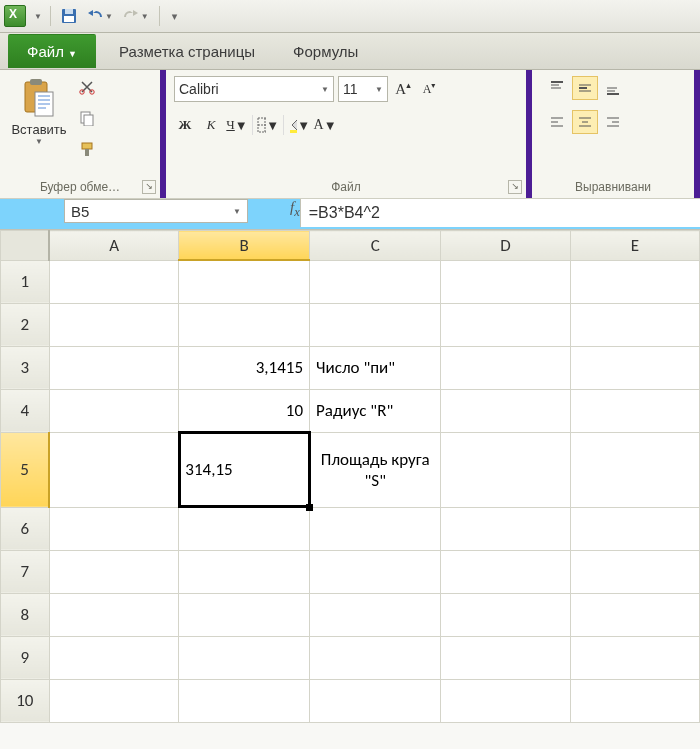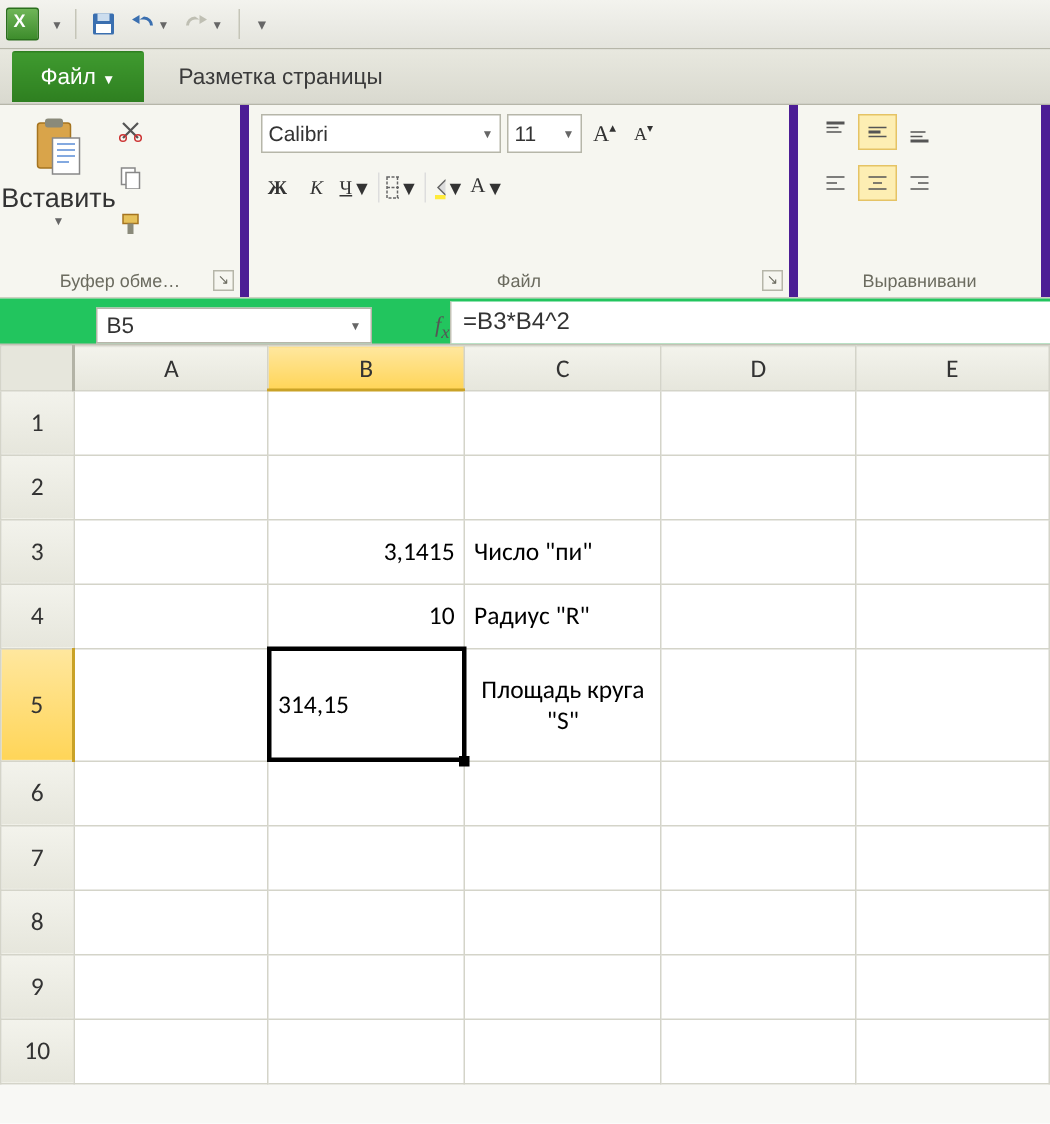--- a/index.html
+++ b/index.html
@@ -14,38 +14,38 @@
 .tabs{height:36px;background:linear-gradient(#e8e8df,#d9d9cf);display:flex;align-items:center;padding-left:8px;border-bottom:1px solid #b6b6a9}
 .tab{padding:8px 18px 8px;font-size:15px;color:#3b3b3b;cursor:pointer;border:1px solid transparent;border-bottom:none}
 .tab.file{background:linear-gradient(#3f9a2f,#2e7f20);color:#fff;border-radius:2px 2px 0 0;margin-bottom:1px;margin-right:4px}
 .tab.active{background:#f6f6f0;border-color:#b6b6a9;border-bottom:1px solid #f6f6f0;margin-bottom:-1px;position:relative;z-index:2}
 .ribbon{background:#f6f6f0;border-bottom:1px solid #cfcfc2;display:flex;height:128px}
 .group{border-right:6px solid #4c1d95;display:flex;flex-direction:column;padding:0}
 .group-body{flex:1;display:flex;padding:6px 8px 2px;gap:6px}
 .group-label{font-size:12px;color:#6b6b5f;text-align:center;padding:2px 4px 4px;position:relative;white-space:nowrap;overflow:hidden;text-overflow:ellipsis}
 .group-label .launcher{position:absolute;right:4px;bottom:4px;width:12px;height:12px;border:1px solid #b6b6a9;font-size:9px;line-height:10px;text-align:center;color:#6b6b5f;cursor:pointer}
 .bigbtn{display:flex;flex-direction:column;align-items:center;justify-content:flex-start;width:62px;cursor:pointer;padding-top:2px}
-.bigbtn .lbl{font-size:18px;margin-top:4px;text-align:center}
+.bigbtn .lbl{font-size:13px;margin-top:4px;text-align:center}
 .bigbtn .dd{font-size:8px;color:#666}
 .col3{display:flex;flex-direction:column;justify-content:space-between;height:84px}
 .sbtn{width:22px;height:22px;display:flex;align-items:center;justify-content:center;cursor:pointer;border-radius:2px}
 .font-group .row1{display:flex;gap:4px;align-items:center;margin-bottom:6px}
 .font-group .row2{display:flex;gap:4px;align-items:center}
 .combo{background:#fff;border:1px solid #b6b6a9;height:24px;display:flex;align-items:center;padding:0 4px;font-size:14px;cursor:text}
 .combo .dd{margin-left:auto;font-size:8px;color:#666;cursor:pointer;padding-left:6px}
 .fname{width:150px}
 .fsize{width:40px}
 .ico{font-family:"Times New Roman",serif}
 .bold{font-weight:bold}
 .italic{font-style:italic}
 .under{text-decoration:underline}
 .align-group .row{display:flex;gap:2px;margin-bottom:4px}
 .abox{width:24px;height:22px;border:1px solid transparent;display:flex;align-items:center;justify-content:center;cursor:pointer}
 .abox.sel{background:#fdeeb3;border-color:#e5c365}
-.namebox-row{height:30px;background:#22c55e;border-bottom:1px solid #c2c2b5;display:flex;align-items:flex-end}
+.namebox-row{height:30px;background:#7dd3fc;border-bottom:1px solid #c2c2b5;display:flex;align-items:flex-start}
 .namebox{width:170px;background:#fff;border:1px solid #b6b6a9;height:22px;margin:0 4px 0 64px;display:flex;align-items:center;padding:0 6px;font-size:15px}
 .namebox .dd{margin-left:auto;font-size:8px;color:#666;cursor:pointer}
 .fx-area{display:flex;align-items:center;margin-left:38px;gap:6px}
 .fx{font-style:italic;font-family:"Times New Roman";font-size:15px;color:#555}
 .formula{background:#fff;border-left:1px solid #c2c2b5;height:28px;flex:1;display:flex;align-items:center;padding:0 8px;font-size:16px}
 .grid{background:#fff}
 .grid table{border-collapse:collapse;width:100%}
 .grid th,.grid td{border:1px solid #d4d4c9;font-size:17px;font-family:Calibri,sans-serif}
 .grid th{background:linear-gradient(#f3f3ec,#e6e6dc);color:#333;font-weight:normal;height:26px}
 .grid .corner{width:46px;background:#e6e6dc;border-right:2px solid #b3b3a6}
@@ -88,20 +88,21 @@
   </div>
   <div class="sep"></div>
   <div class="btn">
       <span class="dd" style="font-size:11px">▾</span>
     </div>
 </div>
 
 <div class="tabs">
   <div class="tab file"><span>Файл</span> <span style="font-size:9px">▼</span></div>
   <div class="tab">Разметка страницы</div>
+  <div class="tab">Формулы</div>
 </div>
 
 <div class="ribbon">
 
   <div class="group" style="width:160px">
     <div class="group-body">
       <div class="bigbtn">
         <svg width="36" height="40" viewBox="0 0 36 40">
             <rect x="4" y="4" width="22" height="30" rx="2" fill="#d9a44a" stroke="#a57420"></rect>
             <rect x="9" y="1" width="12" height="6" rx="2" fill="#8a8a7a"></rect>

